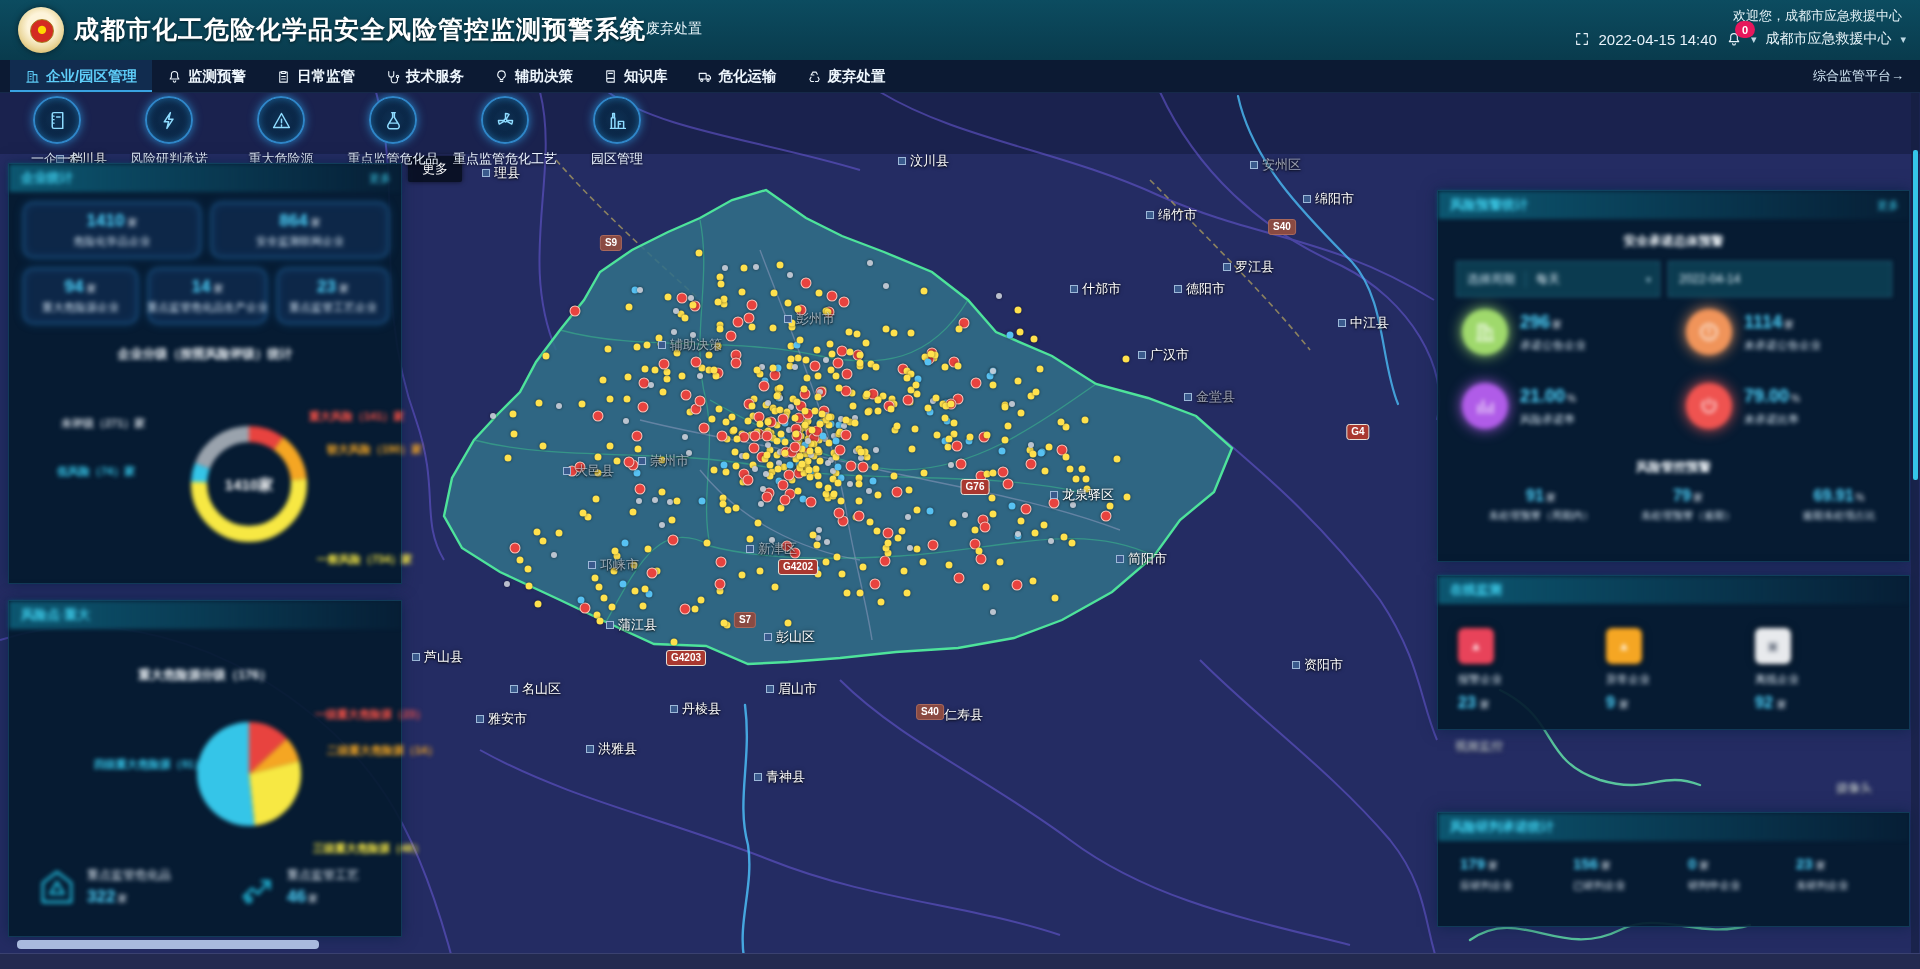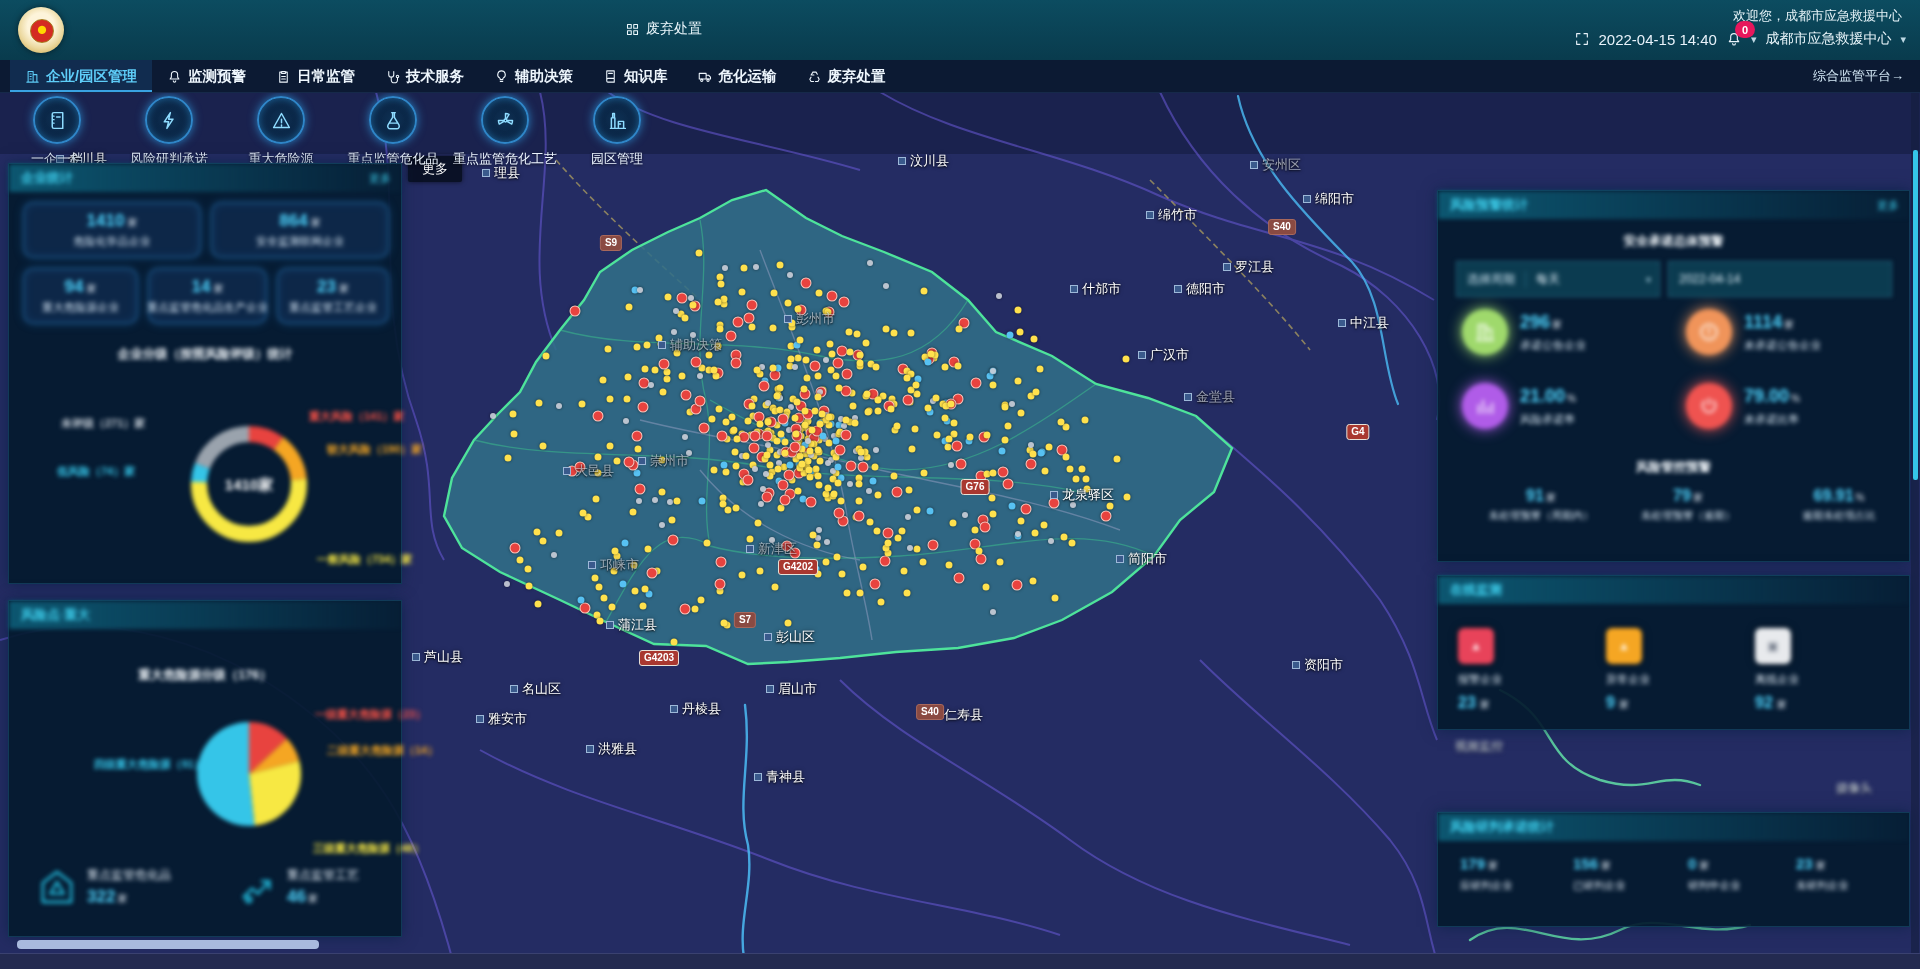--- a/index.html
+++ b/index.html
@@ -920,29 +920,30 @@
       <div class="map-label" style="left: 586px; top: 740px;">
         <span>洪雅县</span>
       </div>
       <div class="map-label" style="left: 754px; top: 768px;">
         <span>青神县</span>
       </div>
       <div class="rbadge s" style="left: 611px; top: 243px;">S9</div>
       <div class="rbadge s" style="left: 1282px; top: 227px;">S40</div>
       <div class="rbadge s" style="left: 930px; top: 712px;">S40</div>
       <div class="rbadge s" style="left: 745px; top: 620px;">S7</div>
-      <div class="rbadge g" style="left: 659px; top: 658px;">G4203</div>
+      <div class="rbadge g" style="left: 686px; top: 658px;">G4203</div>
       <div class="rbadge g" style="left: 798px; top: 567px;">G4202</div>
       <div class="rbadge g" style="left: 975px; top: 487px;">G76</div>
       <div class="rbadge g" style="left: 1358px; top: 432px;">G4</div>
     </div>
   <div id="more-btn">更多</div>
 
   <div id="header">
     <div class="logo"></div>
+    <div id="page-title">成都市化工危险化学品安全风险管控监测预警系统</div>
     <div class="sys-nav">
       <span class="ic">
           <svg viewBox="0 0 24 24">
             <path d="M4 4h6v6H4zM14 4h6v6h-6zM4 14h6v6H4zM14 14h6v6h-6z"></path>
           </svg>
         </span>
       <span>废弃处置</span>
     </div>
     <div class="hdr-welcome">欢迎您，成都市应急救援中心</div>
     <div class="hdr-line2">

